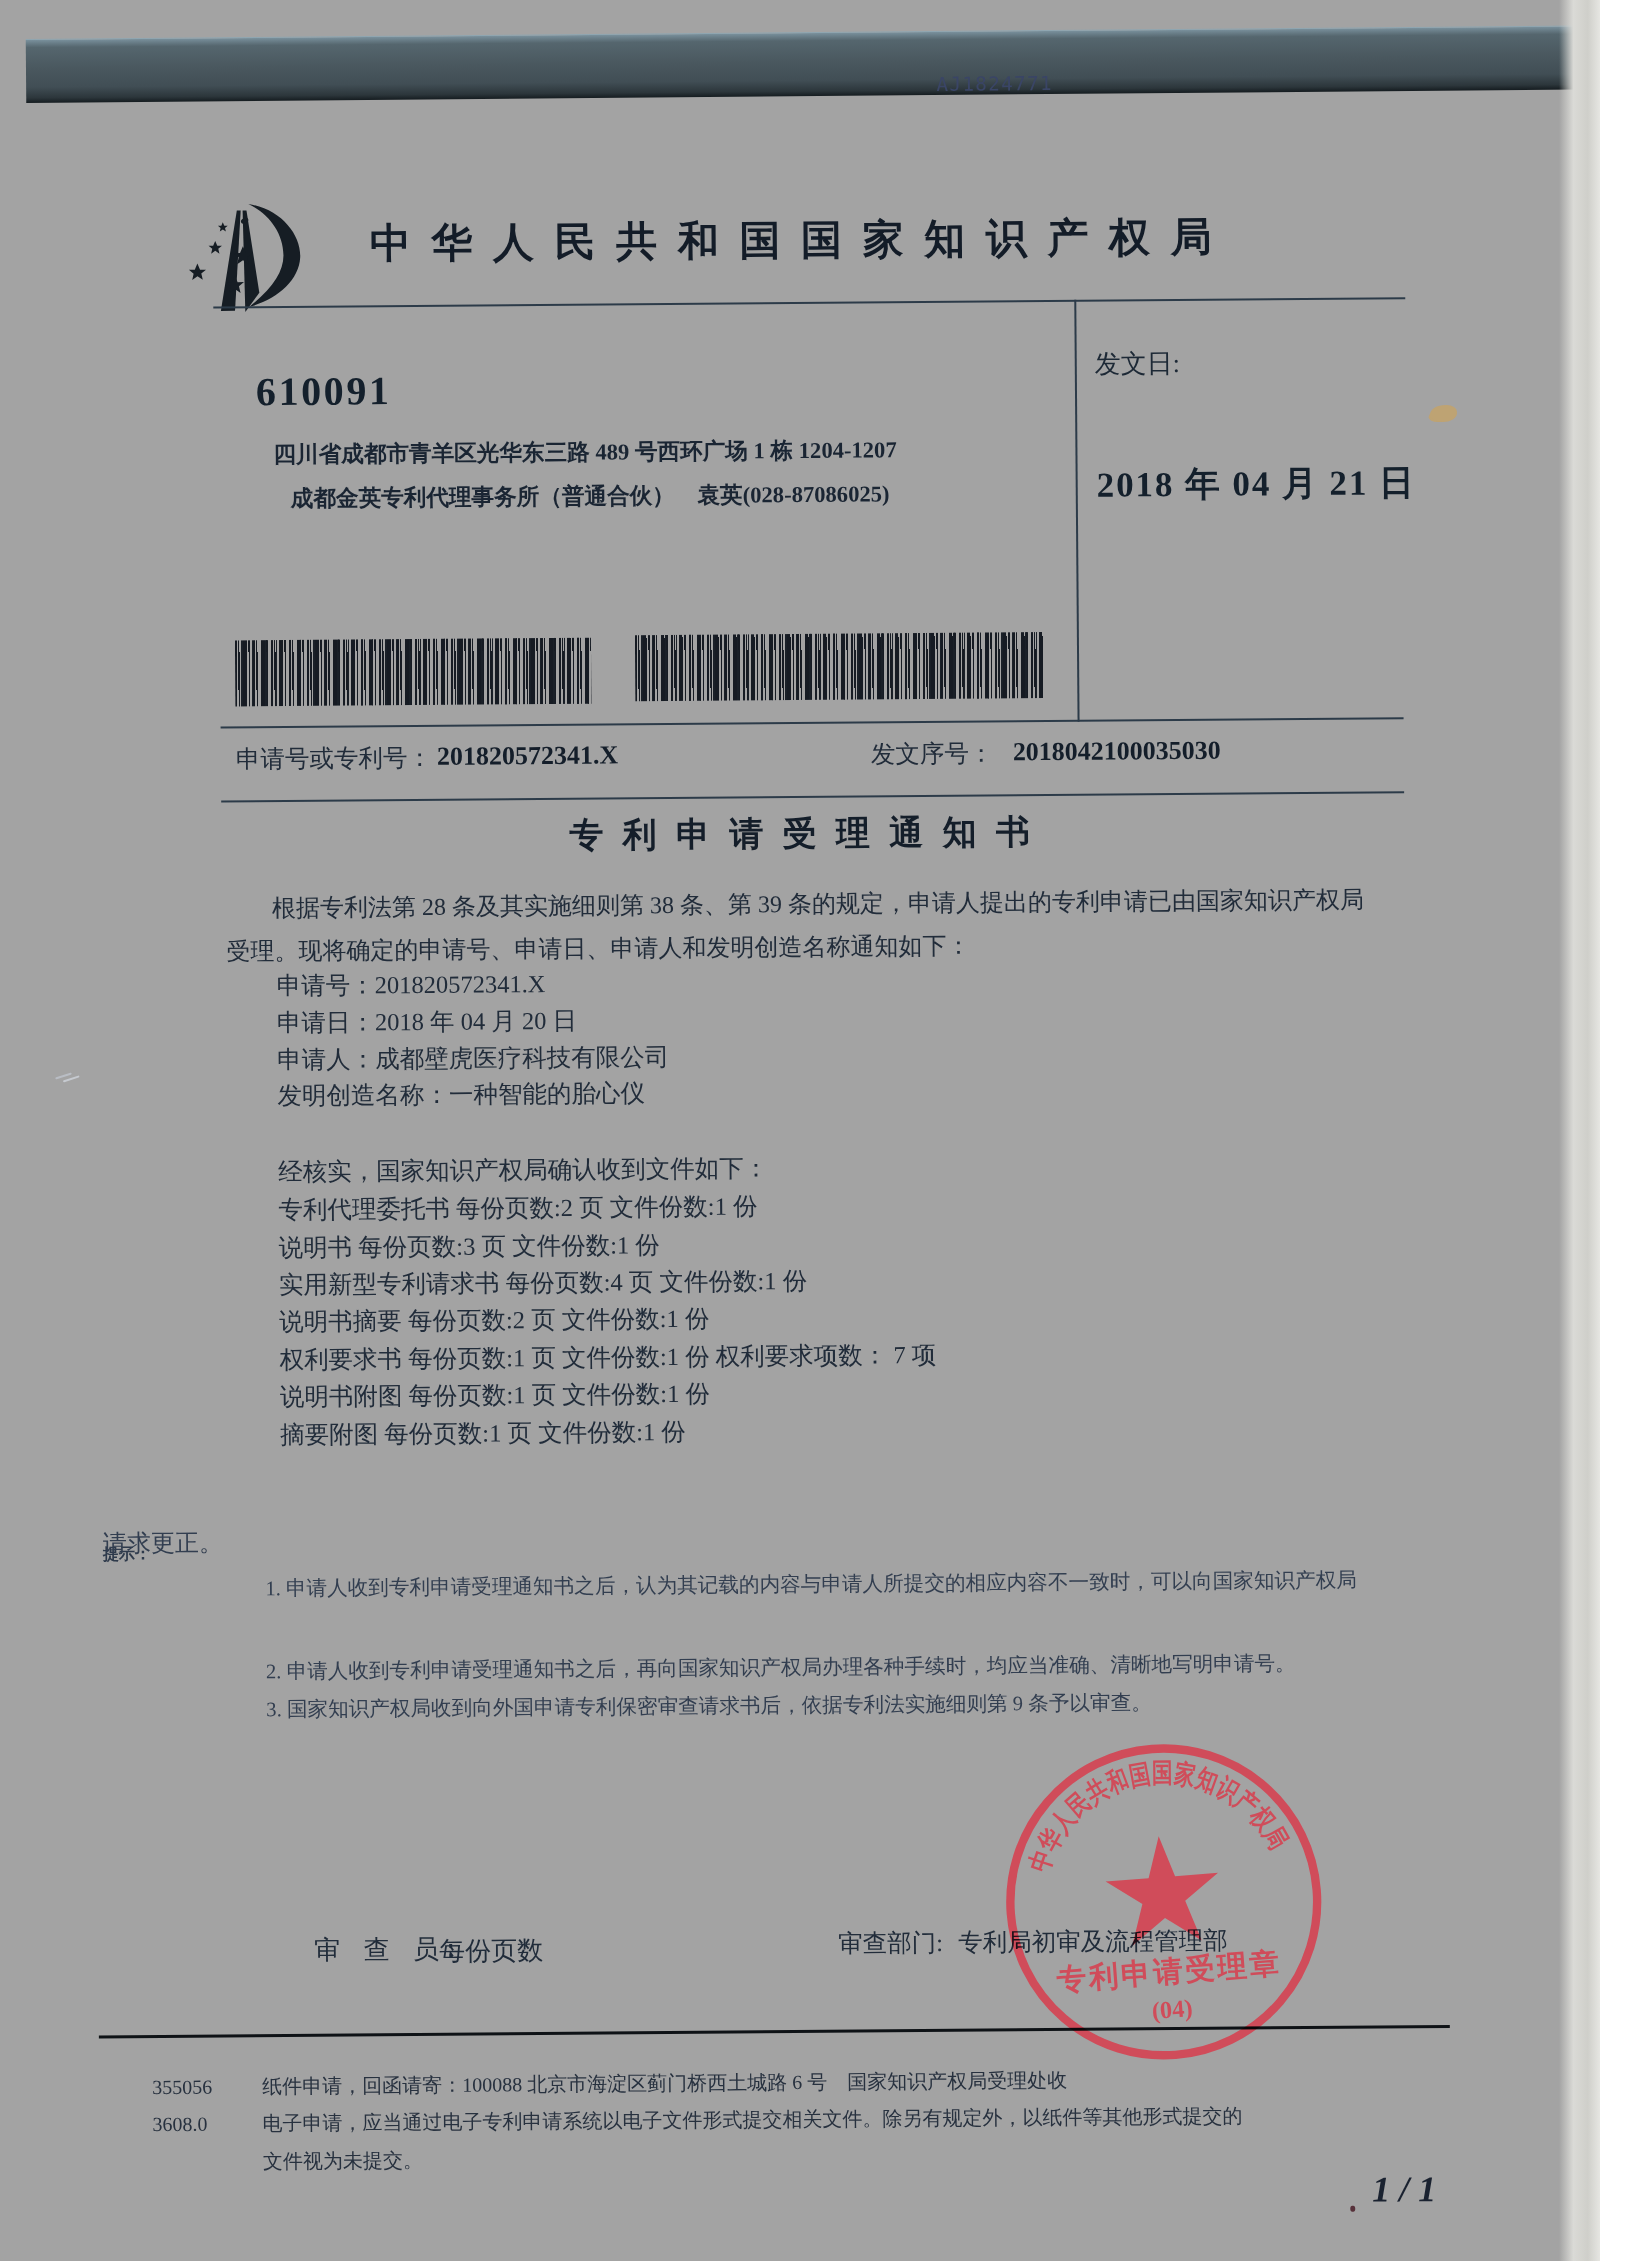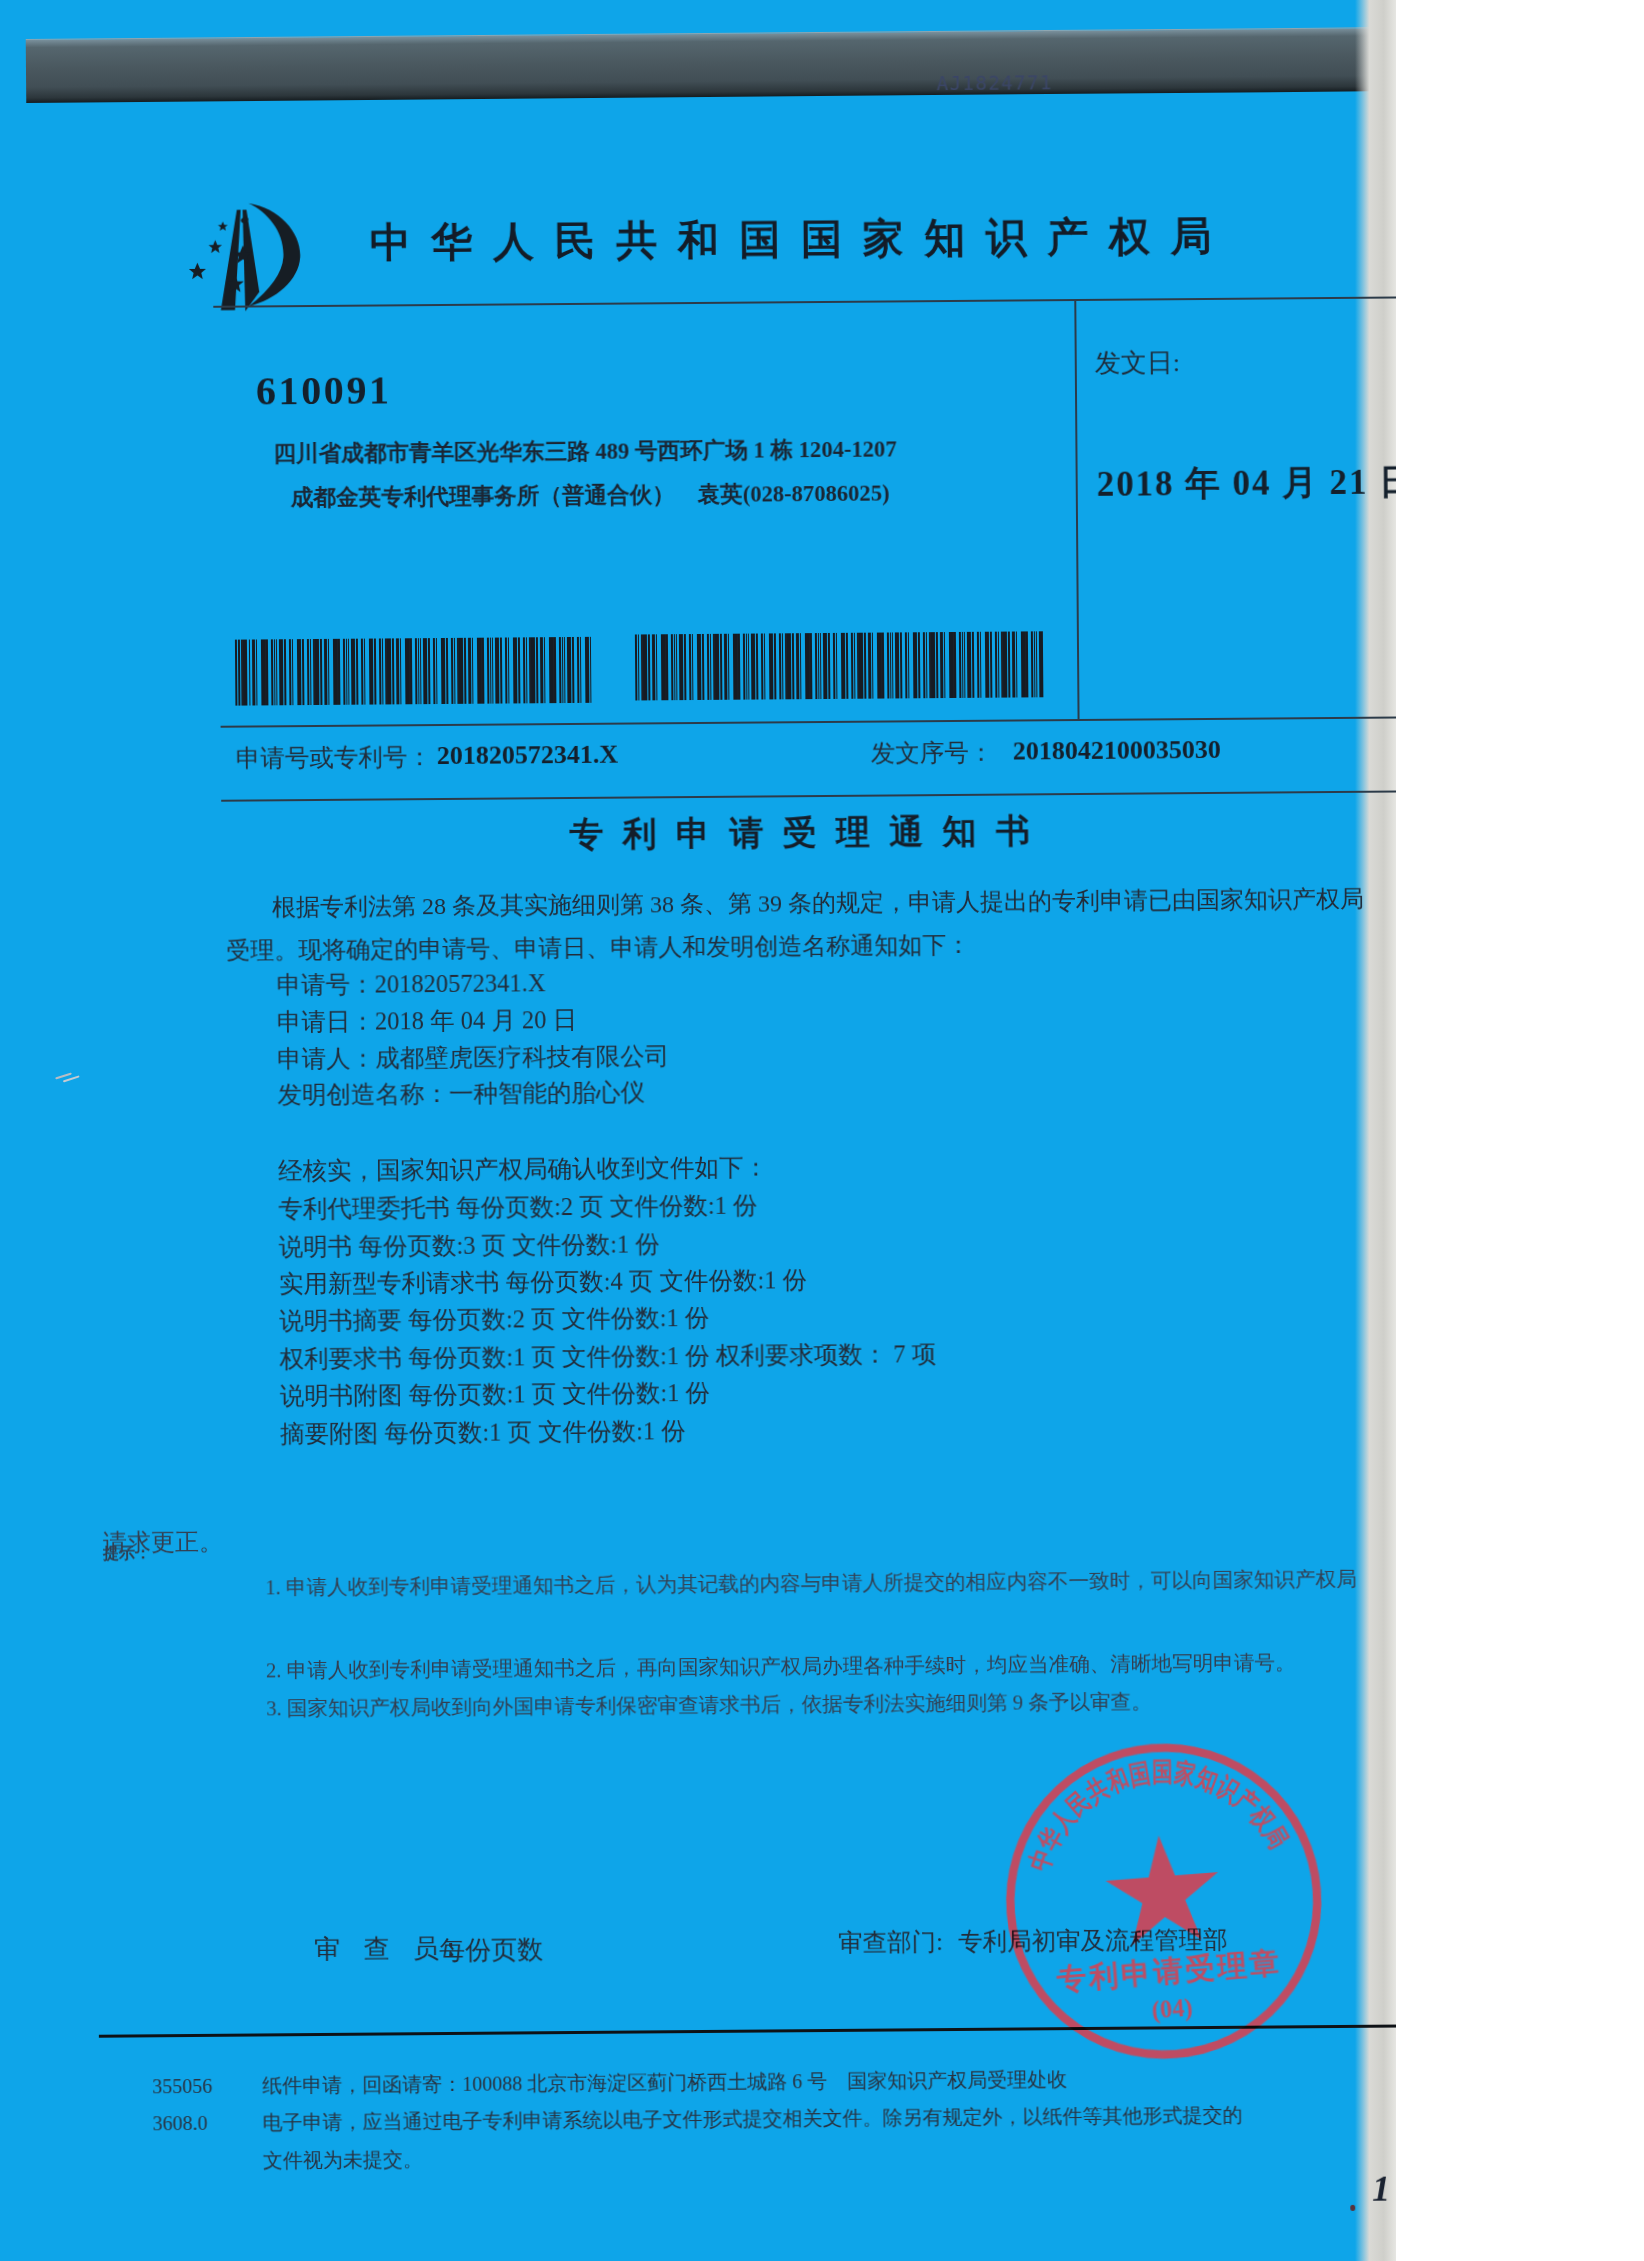--- a/index.html
+++ b/index.html
@@ -1,19 +1,19 @@
 <!DOCTYPE html>
 <html style="font-size:10.3px"><head>
 <meta charset="utf-8">
 <style>
   html,body{margin:0;padding:0;background:#ffffff;}
   .page{
     position:relative;
-    width:1396px;height:2261px;
-    background:#0ea5e9;
+    width:1600px;height:2261px;
+    background:#a3a3a3;
     overflow:hidden;
     font-family:"Liberation Serif","DejaVu Serif",serif;
     color:#212c3a;
   }
   .sheet{position:absolute;inset:0;transform:rotate(-0.45deg);transform-origin:50% 40%;}
   .t{position:absolute;white-space:nowrap;line-height:1.15;}
   .bold{font-weight:700;}
   .semi{font-weight:600;}
   .rule{position:absolute;background:#2c3b49;height:1.9px;}
   .vrule{position:absolute;background:#2c3b49;width:1.9px;}

